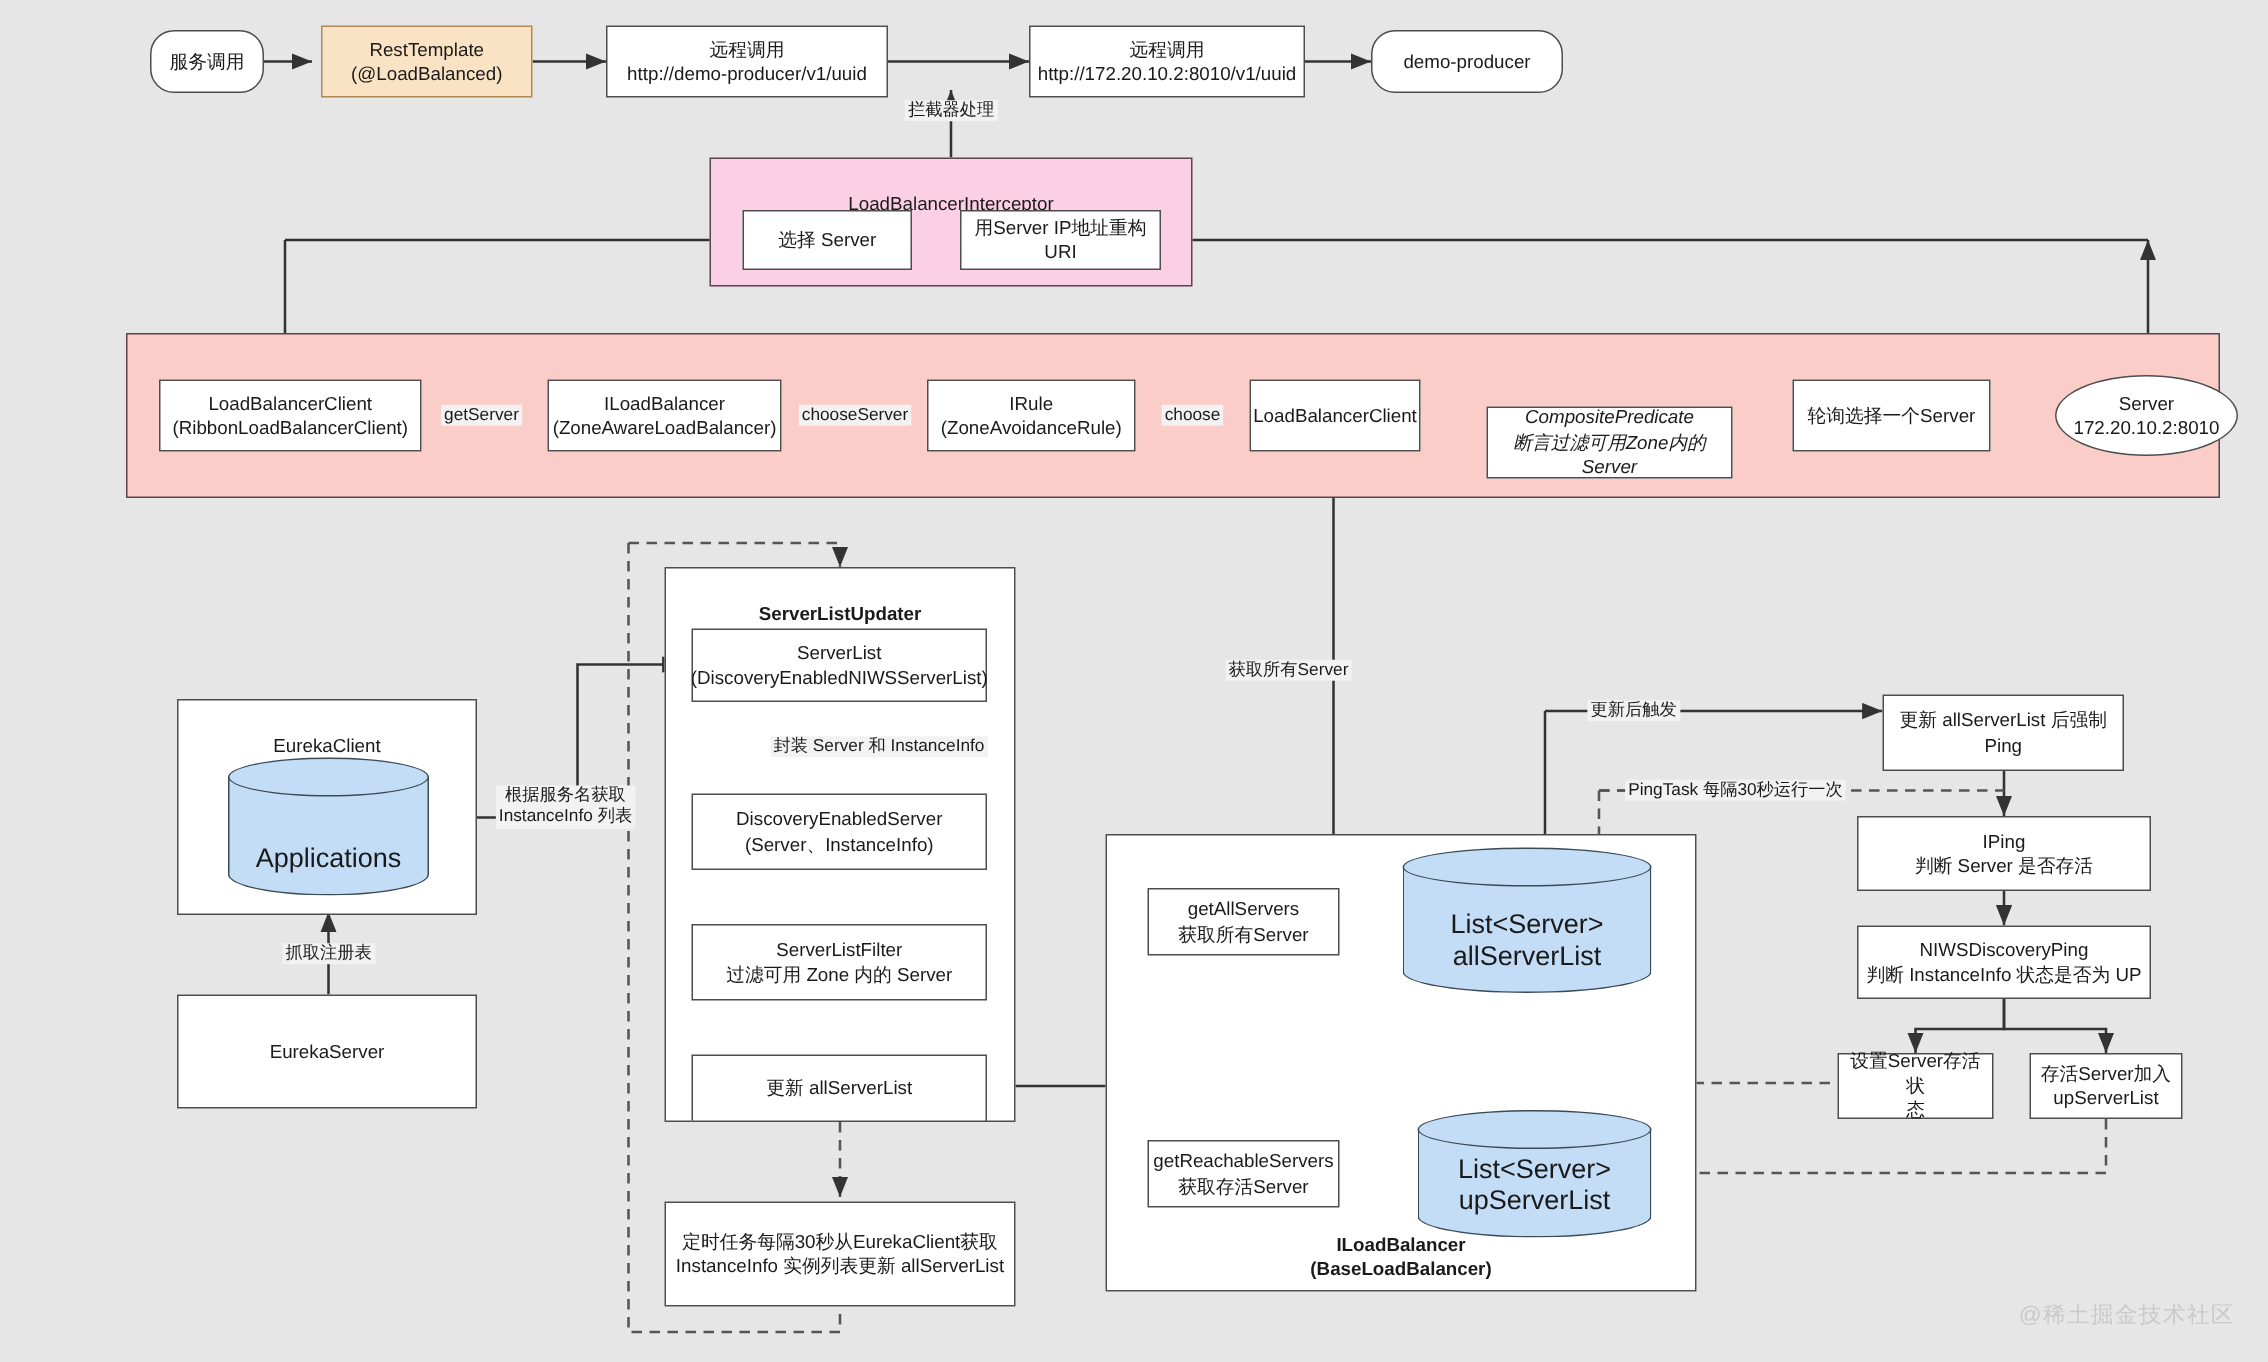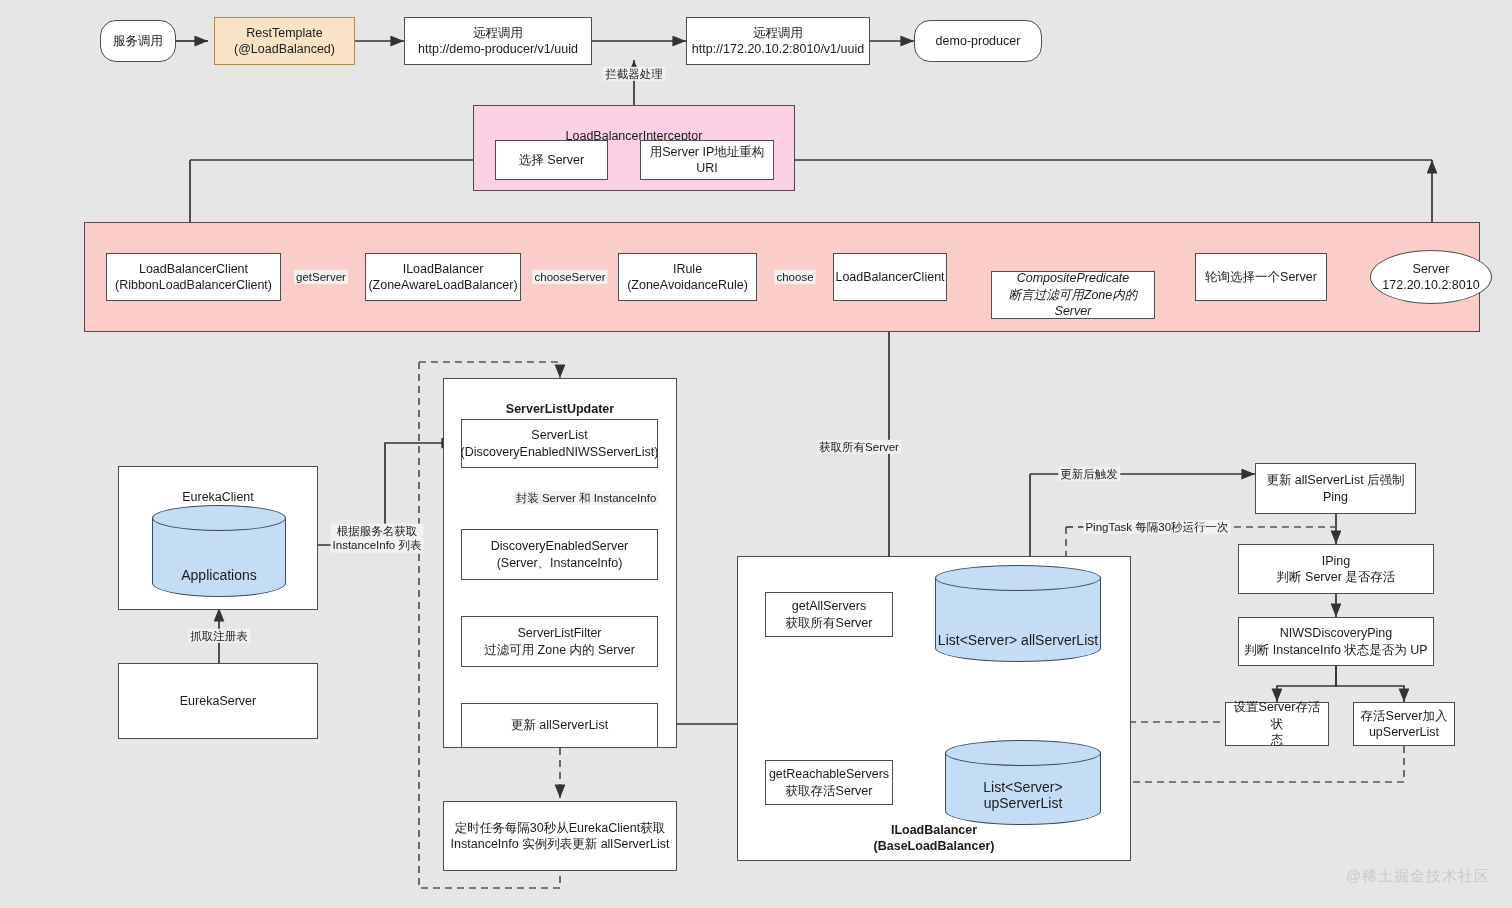--- a/index.html
+++ b/index.html
@@ -61,21 +61,21 @@
     border-right:1.6px solid #3b4a57;border-bottom:1.6px solid #3b4a57;
     border-radius:0 0 50% 50%/0 0 14px 14px;
   }
   .cyl .top{
     position:absolute;left:0;right:0;top:0;height:26px;
     background:#c3ddf7;border:1.6px solid #3b4a57;border-radius:50%;
     box-sizing:border-box;
   }
   .cyl .lbl{
     position:absolute;left:0;right:0;bottom:14px;
-    text-align:center;font-size:14px;color:#1a1a1a;
+    text-align:center;font-size:18px;color:#1a1a1a;
   }
   .watermark{
     position:absolute;right:22px;bottom:22px;
     color:#c9c9c9;font-size:15px;letter-spacing:1px;
   }
 </style>
 </head>
 <body>
 
 <div id="stage">

